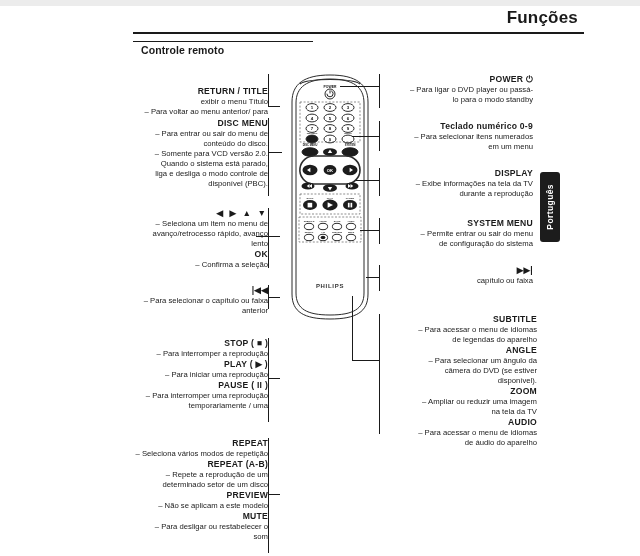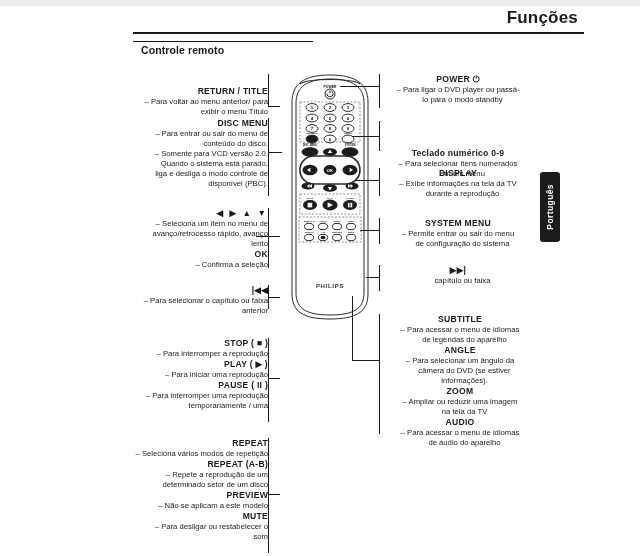--- a/index.html
+++ b/index.html
@@ -39,21 +39,21 @@
   .lang-tab span {
     color:#fff; font-size:8.5px; font-weight:bold; letter-spacing:.4px;
     writing-mode:vertical-rl; transform:rotate(180deg); white-space:nowrap;
   }
 
   
   .cal { position:absolute; line-height:1.29; }
   .cal .hd { font-weight:bold; font-size:8.6px; letter-spacing:.25px; }
   .cal .ln { font-size:7.7px; }
   .cal.left  { text-align:right; }
-  .cal.right { text-align:center; }
+  .cal.right { text-align:right; }
 
   
   .vbar { position:absolute; background:#1a1a1a; width:1px; }
   .hbar { position:absolute; background:#1a1a1a; height:1px; }
 
   
   #remote { position:absolute; left:278px; top:72px; width:104px; height:250px; }
   .rsvg { display:block; }
 </style>
 </head>
@@ -198,22 +198,22 @@
       <g fill="#1c1c1c">
           <ellipse cx="45" cy="165.5" rx="2.4" ry="1.8"></ellipse>
         </g>
 
       <text x="52" y="216" font-family="Liberation Sans, sans-serif" font-size="6" font-weight="bold" letter-spacing="0.7" text-anchor="middle" fill="#333">PHILIPS</text>
     </svg>
   </div>
 
   <div class="cal left" style="left:120px; top:74px; width:148px;margin-top:12px;">
     <div class="hd">RETURN / TITLE</div>
+    <div class="ln">exibir o menu Título</div>
     <div class="ln">– Para voltar ao menu anterior/ para</div>
-    <div class="ln">exibir o menu Título</div>
   </div>
   <div class="vbar" style="left:268px; top:74px; height:32px;"></div>
   <div class="hbar" style="left:268px; top:106px; width:12px;"></div>
 
   <div class="cal left" style="left:120px; top:118px; width:148px;">
     <div class="hd">DISC MENU</div>
     <div class="ln">– Para entrar ou sair do menu de</div>
     <div class="ln">conteúdo do disco.</div>
     <div class="ln">– Somente para VCD versão 2.0.</div>
     <div class="ln">Quando o sistema está parado,</div>
@@ -273,21 +273,21 @@
   <div class="hbar" style="left:268px; top:494px; width:12px;"></div>
 
   <div class="cal right" style="left:383px; top:74px; width:150px;">
     <div class="hd">POWER ⏻</div>
     <div class="ln">–   Para ligar o DVD player ou passá-</div>
     <div class="ln" style="padding-left:9px;">lo para o modo standby</div>
   </div>
   <div class="vbar" style="left:379px; top:74px; height:34px;"></div>
   <div class="hbar" style="left:340px; top:86px; width:39px;"></div>
 
-  <div class="cal right" style="left:383px; top:121px; width:150px;margin-top:27px;">
+  <div class="cal right" style="left:383px; top:121px; width:150px;">
     <div class="hd">Teclado numérico 0-9</div>
     <div class="ln">–   Para selecionar itens numerados</div>
     <div class="ln" style="padding-left:9px;">em um menu</div>
   </div>
   <div class="vbar" style="left:379px; top:121px; height:30px;"></div>
   <div class="hbar" style="left:352px; top:136px; width:27px;"></div>
 
   <div class="cal right" style="left:383px; top:168px; width:150px;">
     <div class="hd">DISPLAY</div>
     <div class="ln">–   Exibe informações na tela da TV</div>
@@ -311,21 +311,21 @@
   <div class="vbar" style="left:379px; top:265px; height:26px;"></div>
   <div class="hbar" style="left:366px; top:277px; width:13px;"></div>
 
   <div class="cal right" style="left:383px; top:314px; width:154px;">
     <div class="hd">SUBTITLE</div>
     <div class="ln">–   Para acessar o menu de idiomas</div>
     <div class="ln" style="padding-left:9px;">de legendas do aparelho</div>
     <div class="hd">ANGLE</div>
     <div class="ln">–   Para selecionar um ângulo da</div>
     <div class="ln" style="padding-left:9px;">câmera do DVD (se estiver</div>
-    <div class="ln" style="padding-left:9px;">informações).</div>
+    <div class="ln" style="padding-left:9px;">disponível).</div>
     <div class="hd">ZOOM</div>
     <div class="ln">–   Ampliar ou reduzir uma imagem</div>
     <div class="ln" style="padding-left:9px;">na tela da TV</div>
     <div class="hd">AUDIO</div>
     <div class="ln">–   Para acessar o menu de idiomas</div>
     <div class="ln" style="padding-left:9px;">de áudio do aparelho</div>
   </div>
   <div class="vbar" style="left:379px; top:314px; height:120px;"></div>
   <div class="hbar" style="left:352px; top:360px; width:27px;"></div>
   <div class="vbar" style="left:352px; top:296px; height:64px;"></div>

